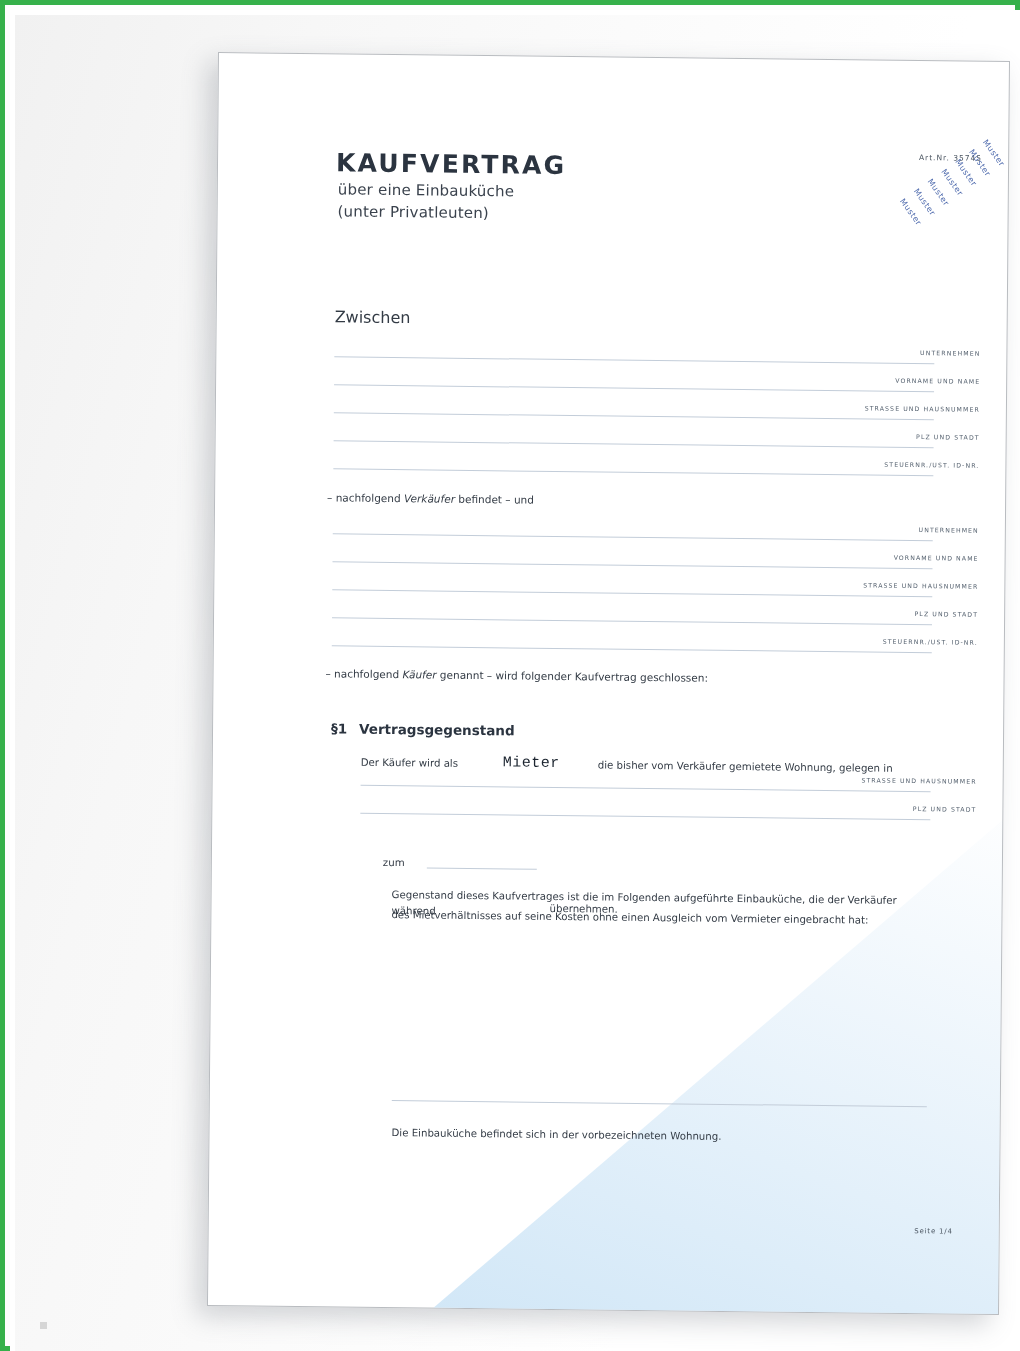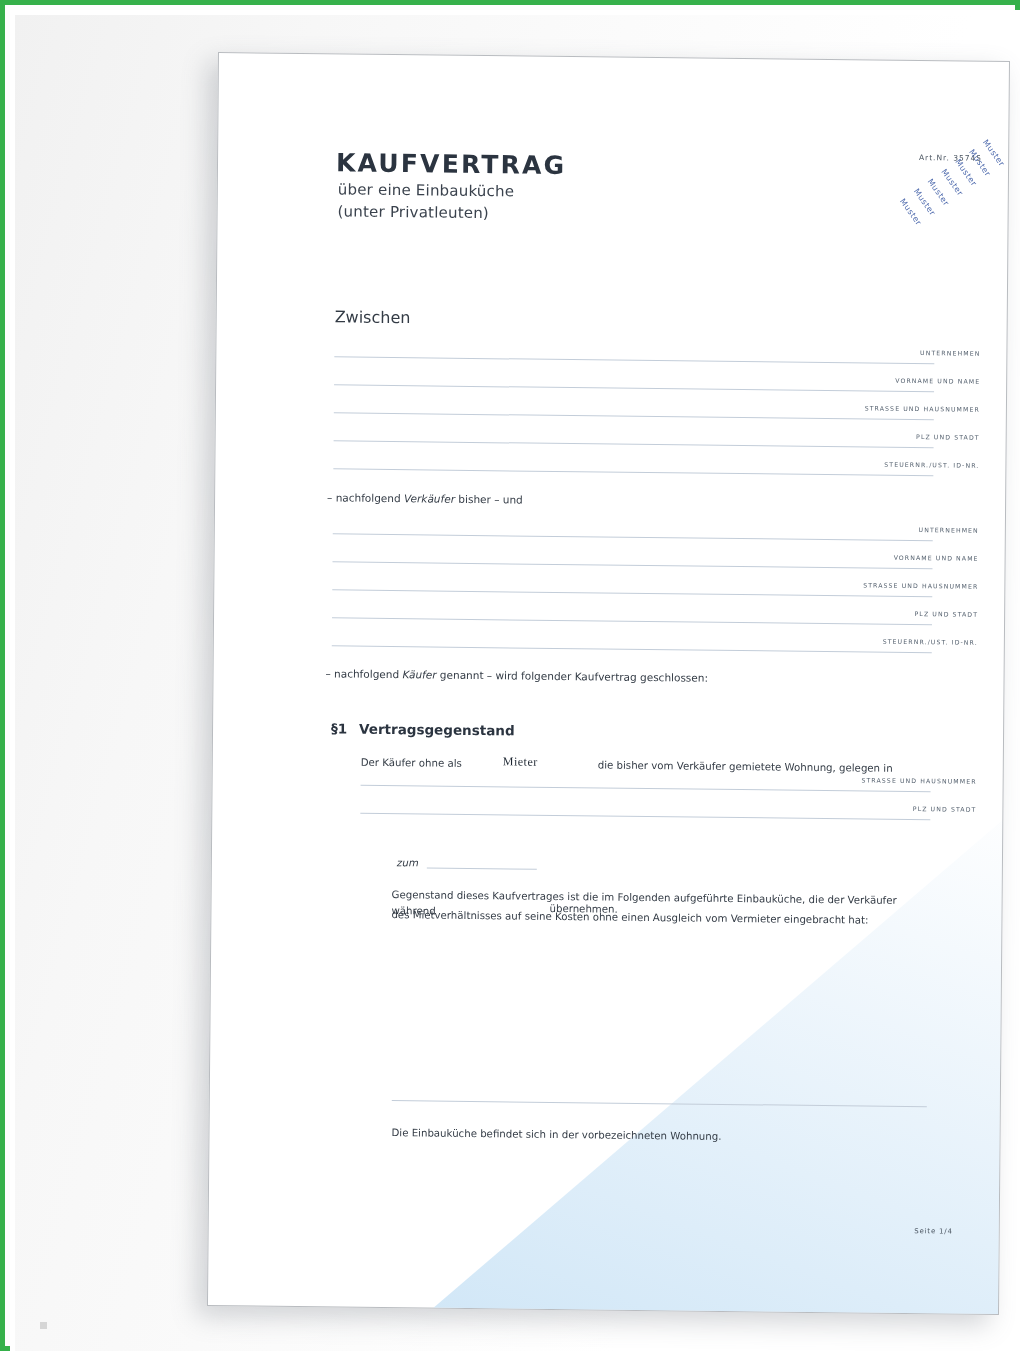--- a/index.html
+++ b/index.html
@@ -183,22 +183,22 @@
   }
 
   .body-text {
     position: absolute;
     font-size: 10.2px;
     color: #333b45;
     line-height: 1.55;
   }
   .fill-val {
     position: absolute;
-    font-family: Liberation Serif, serif;
-    font-size: 12px;
+    font-family: Liberation Mono, monospace;
+    font-size: 15px;
     color: #1c2530;
     letter-spacing: 0.5px;
   }
 
   .seite {
     position: absolute;
     right: 46px;
     bottom: 78px;
     font-size: 7px;
     letter-spacing: 0.8px;
@@ -305,21 +305,21 @@
           <div class="rule" style="left:118px; top:358px; width:600px;"></div>
           <div class="rule-label" style="right:26px; top:344px; width:300px;">STRASSE UND HAUSNUMMER</div>
 
           <div class="rule" style="left:118px; top:386px; width:600px;"></div>
           <div class="rule-label" style="right:26px; top:372px; width:300px;">PLZ UND STADT</div>
 
           <div class="rule" style="left:118px; top:414px; width:600px;"></div>
           <div class="rule-label" style="right:26px; top:400px; width:300px;">STEUERNR./UST. ID-NR.</div>
 
           <div class="note" style="left:112px; top:437px;">
-            <span>– nachfolgend </span><i>Verkäufer</i><span> bisher – und</span>
+            <span>– nachfolgend </span><i>Verkäufer</i><span> befindet – und</span>
           </div>
 
           <div class="rule" style="left:118px; top:479px; width:600px;"></div>
           <div class="rule-label" style="right:26px; top:465px; width:300px;">UNTERNEHMEN</div>
 
           <div class="rule" style="left:118px; top:507px; width:600px;"></div>
           <div class="rule-label" style="right:26px; top:493px; width:300px;">VORNAME UND NAME</div>
 
           <div class="rule" style="left:118px; top:535px; width:600px;"></div>
           <div class="rule-label" style="right:26px; top:521px; width:300px;">STRASSE UND HAUSNUMMER</div>
@@ -331,31 +331,31 @@
           <div class="rule-label" style="right:26px; top:577px; width:300px;">STEUERNR./UST. ID-NR.</div>
 
           <div class="note" style="left:112px; top:613px;">
             <span>– nachfolgend </span><i>Käufer</i><span> genannt – wird folgender Kaufvertrag geschlossen:</span>
           </div>
 
           <div class="para-head" style="left:118px; top:666px;">
             <span class="para-num">§1</span><span>Vertragsgegenstand</span>
           </div>
 
-          <div class="body-text" style="left:148px; top:700px;">Der Käufer ohne als</div>
+          <div class="body-text" style="left:148px; top:700px;">Der Käufer wird als</div>
           <div class="fill-val" style="left:290px; top:698px;">Mieter</div>
           <div class="body-text" style="left:385px; top:700px;">die bisher vom Verkäufer gemietete Wohnung, gelegen in</div>
 
           <div class="rule" style="left:148px; top:730px; width:570px;"></div>
           <div class="rule-label" style="right:26px; top:716px; width:300px;">STRASSE UND HAUSNUMMER</div>
 
           <div class="rule" style="left:148px; top:758px; width:570px;"></div>
           <div class="rule-label" style="right:26px; top:744px; width:300px;">PLZ UND STADT</div>
 
-          <div class="body-text" style="left:185px; top:800px;font-style:italic;">zum</div>
+          <div class="body-text" style="left:171px; top:800px;">zum</div>
           <div class="rule" style="left:215px; top:812px; width:110px;"></div>
           <div class="body-text" style="left:338px; top:844px;">übernehmen.</div>
 
           <div class="body-text" style="left:180px; top:832px; width:545px;">Gegenstand dieses Kaufvertrages ist die im Folgenden aufgeführte Einbauküche, die der Verkäufer während</div>
           <div class="body-text" style="left:180px; top:852px; width:545px;">des Mietverhältnisses auf seine Kosten ohne einen Ausgleich vom Vermieter eingebracht hat:</div>
 
           <div class="rule" style="left:182px; top:1045px; width:535px;"></div>
 
           <div class="body-text" style="left:182px; top:1070px; width:545px;">Die Einbauküche befindet sich in der vorbezeichneten Wohnung.</div>
 

